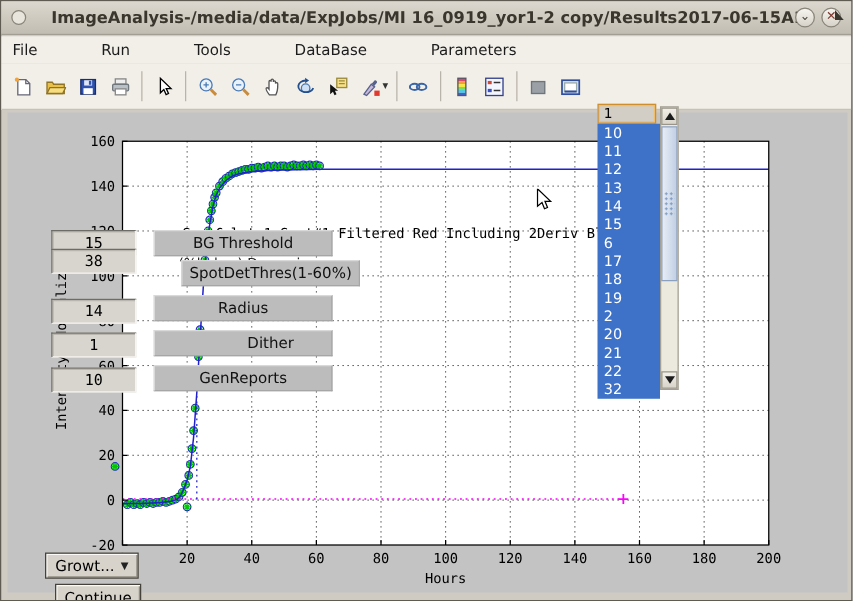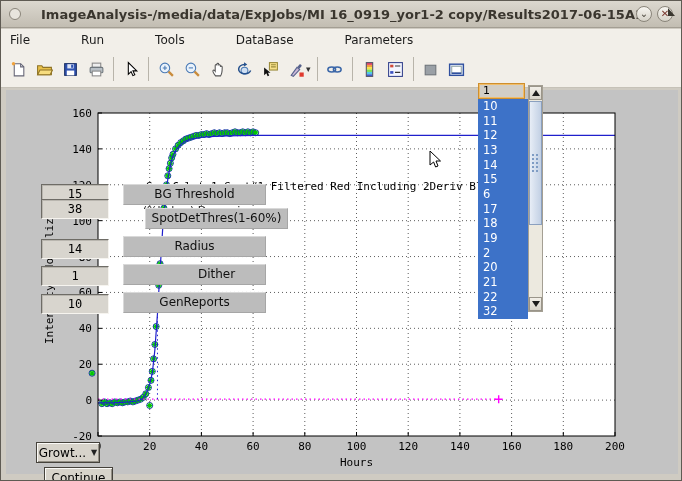--- a/index.html
+++ b/index.html
@@ -446,21 +446,21 @@
         <div class="pfield" style="top: 109px;">38</div>
         <div class="pbtn" style="top: 118px; margin-left: 22px;">SpotDetThres(1-60%)</div>
         <div class="pfield" style="top: 149px;">14</div>
         <div class="pbtn" style="top: 146px;">Radius</div>
         <div class="pfield" style="top: 176px;">1</div>
         <div class="pbtn" style="top: 174px; padding-left: 44px;">Dither</div>
         <div class="pfield" style="top: 204px;">10</div>
         <div class="pbtn" style="top: 202px;">GenReports</div>
       </div>
 
-    <div class="gbtn" style="left:30px;top:352px;width:64px;height:21px">
+    <div class="gbtn" style="left:30px;top:352px;width:75px;height:21px">
       <span>Growt...</span>
       <span class="dd-caret">▼</span>
     </div>
     <div class="gbtn" style="left:38px;top:377px;width:69px;height:21px">Continue</div>
   </div>
 
   <div class="combo">1</div>
   <div class="dd-list" id="dd-list">
       <div class="dd-item">10</div>
       <div class="dd-item">11</div>

